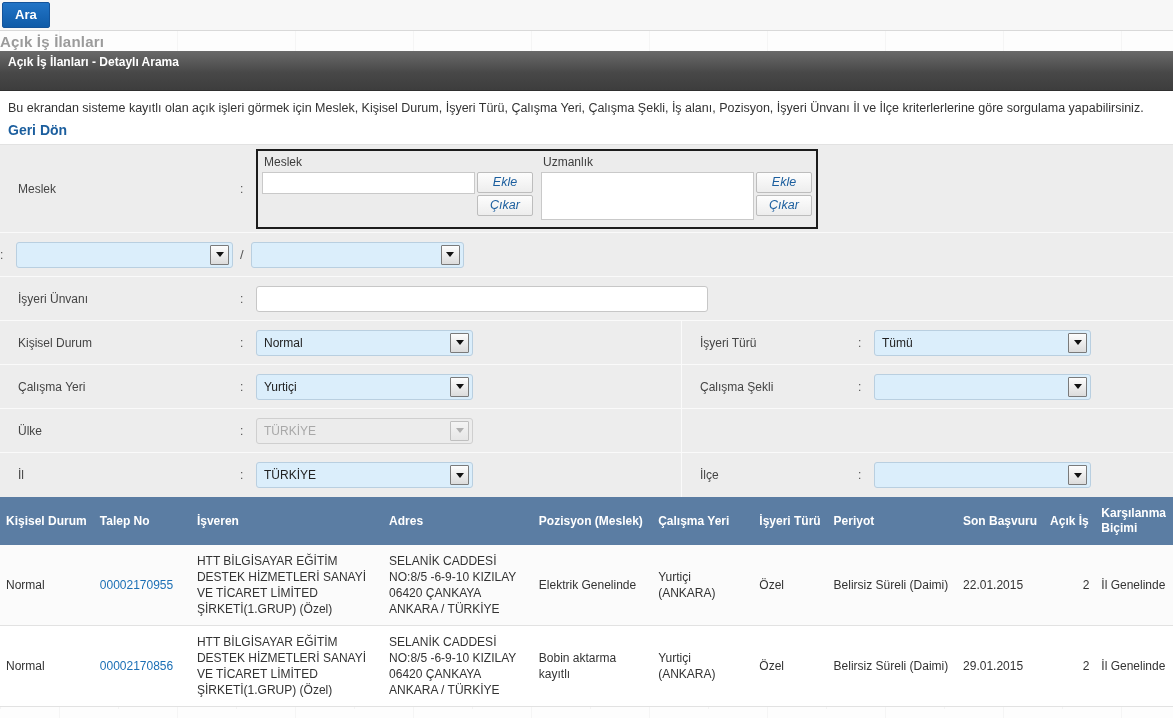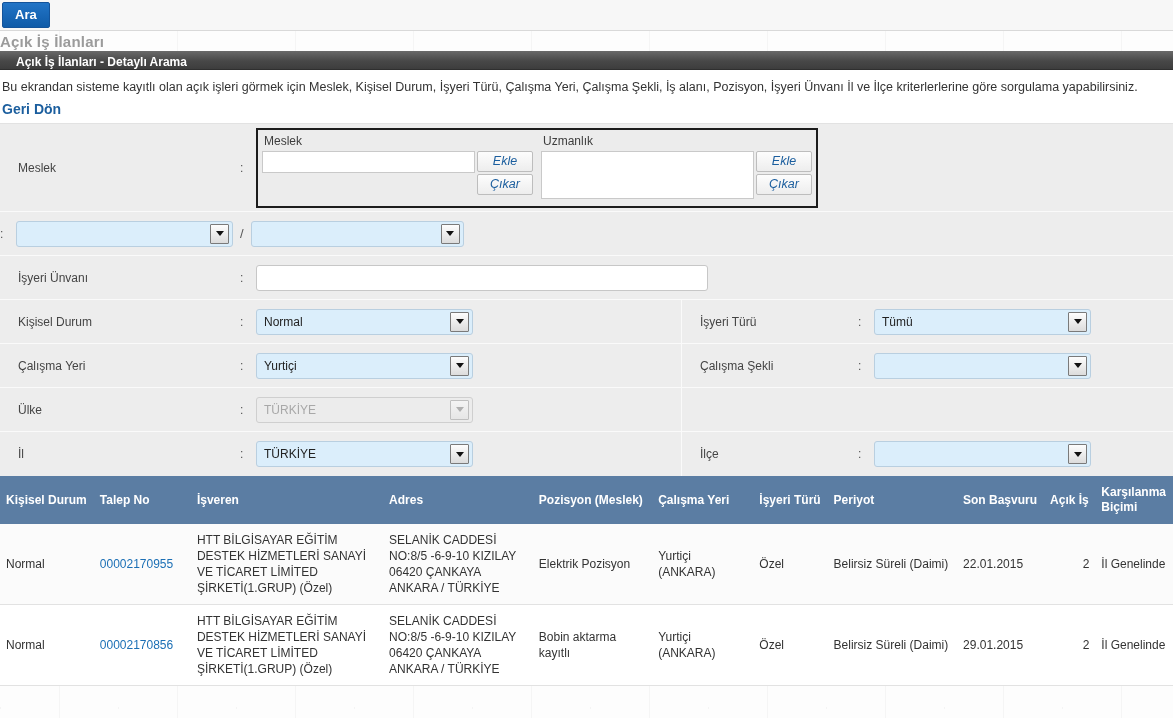--- a/index.html
+++ b/index.html
@@ -63,35 +63,35 @@
     font-size: 15px;
     font-weight: bold;
     padding: 5px 8px 0 0;
     letter-spacing: .2px;
   }
 
   
   .panel-strip { position: relative; z-index: 2; height: 20px; }
   .panel-title {
     position: relative; z-index: 2;
-    height: 19px;
+    height: 40px;
     background: linear-gradient(#6a6a6a, #484848 55%, #3d3d3d);
     color: #ffffff;
     font-size: 12px;
     font-weight: bold;
     line-height: 23px;
-    padding-left: 16px;
+    padding-left: 8px;
     border-bottom: 1px solid #2f2f2f;
   }
 
   
   .desc-wrap {
     position: relative; z-index: 2;
     background: #ffffff;
-    padding: 10px 0 6px 2px;
+    padding: 10px 0 6px 8px;
   }
   .desc-text { font-size: 12.5px; color: #333; }
   .back-link {
     display: inline-block;
     margin-top: 7px;
     color: #1b5e9e;
     font-size: 14px;
     font-weight: bold;
     text-decoration: none;
     cursor: pointer;
@@ -438,21 +438,21 @@
           <th class="c-ai">Açık İş</th>
           <th class="c-kb wrap">Karşılanma Biçimi</th>
         </tr>
       </thead>
       <tbody>
         <tr>
           <td class="c-kd">Normal</td>
           <td class="c-tn link"><a>00002170955</a></td>
           <td class="c-isv">HTT BİLGİSAYAR EĞİTİM DESTEK HİZMETLERİ SANAYİ VE TİCARET LİMİTED ŞİRKETİ(1.GRUP) (Özel)</td>
           <td class="c-adr">SELANİK CADDESİ NO:8/5 -6-9-10 KIZILAY 06420 ÇANKAYA ANKARA / TÜRKİYE</td>
-          <td class="c-poz">Elektrik Pozisyon</td>
+          <td class="c-poz">Elektrik Genelinde</td>
           <td class="c-cy">Yurtiçi (ANKARA)</td>
           <td class="c-it">Özel</td>
           <td class="c-per">Belirsiz Süreli (Daimi)</td>
           <td class="c-sb">22.01.2015</td>
           <td class="c-ai num">2</td>
           <td class="c-kb">İl Genelinde</td>
         </tr>
         <tr class="alt">
           <td class="c-kd">Normal</td>
           <td class="c-tn link"><a>00002170856</a></td>

